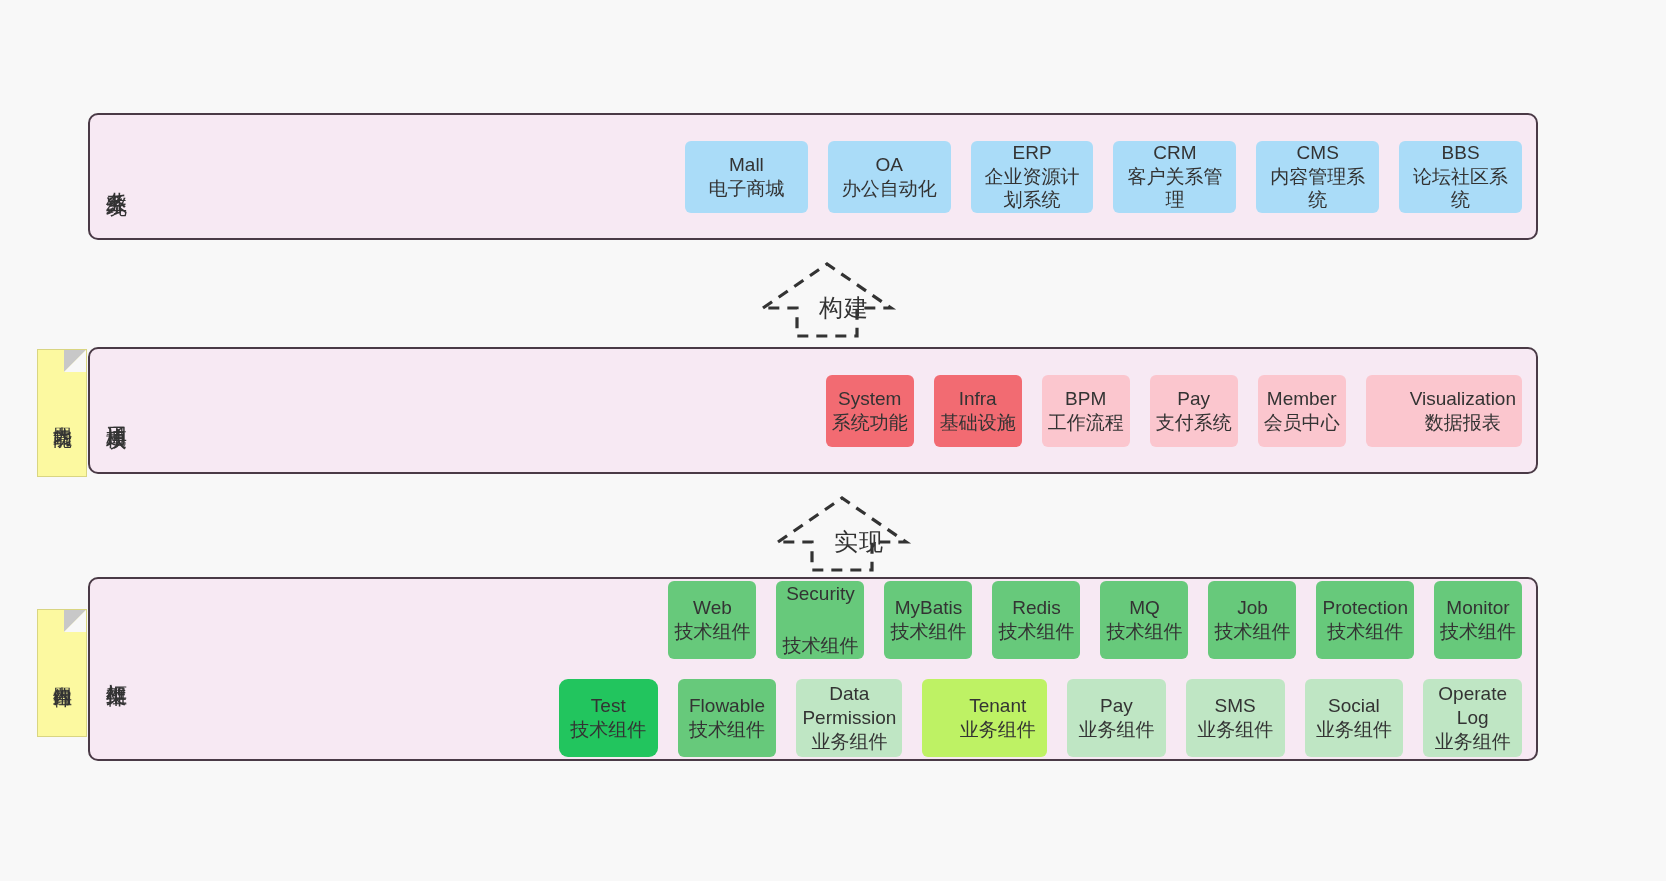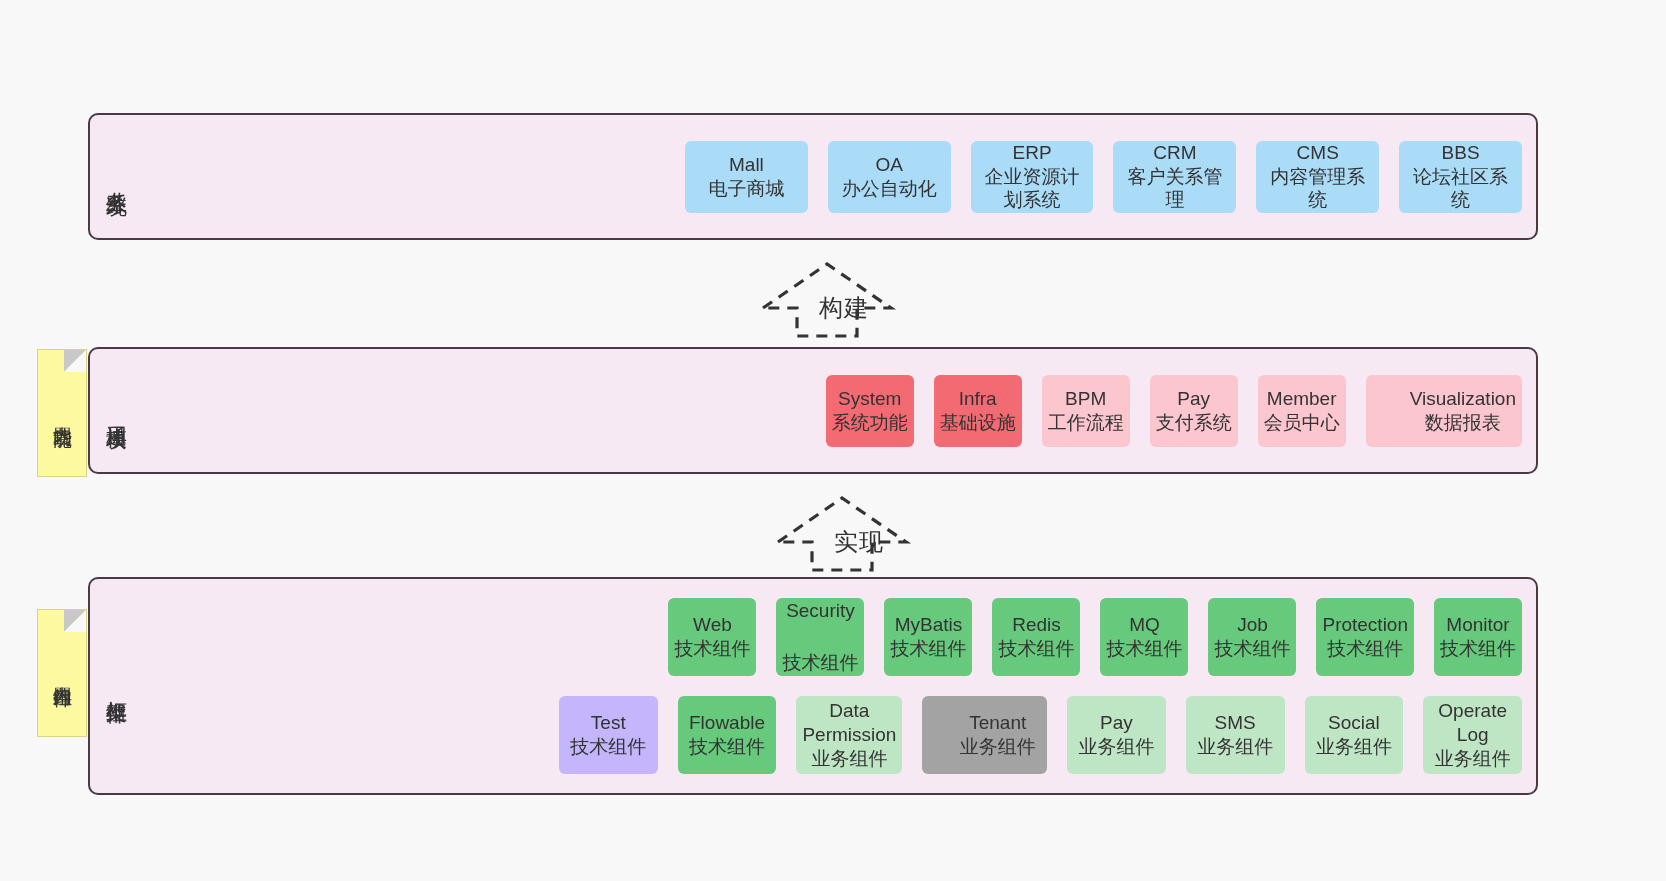--- a/index.html
+++ b/index.html
@@ -81,21 +81,21 @@
   .cell .t1 { display:block; }
   .cell .t2 { display:block; }
 
   
   #layer-business { left: 88px; top: 113px; width: 1450px; height: 127px; }
   #layer-business .cell { height: 72px; }
 
   #layer-modules  { left: 88px; top: 347px; width: 1450px; height: 127px; }
   #layer-modules .cell { height: 72px; }
 
-  #layer-framework { left: 88px; top: 577px; width: 1450px; height: 218px; }
+  #layer-framework { left: 88px; top: 577px; width: 1450px; height: 184px; }
   #layer-framework .cell { height: 78px; }
 
   
   .note {
     position: absolute;
     background: #fcf9a0;
     border: 1px solid #d9d582;
     box-sizing: border-box;
     display: flex;
     align-items: center;
@@ -263,33 +263,33 @@
         <div class="cell" style="background: rgb(103, 201, 123);">
           <span class="t1">Protection</span>
           <span class="t2">技术组件</span>
         </div>
         <div class="cell" style="background: rgb(103, 201, 123);">
           <span class="t1">Monitor</span>
           <span class="t2">技术组件</span>
         </div>
       </div>
       <div class="row">
-        <div class="cell" style="background: #c4b5fd;">
+        <div class="cell" style="background: #22c55e; border-radius: 9px;">
           <span class="t1">Test</span>
           <span class="t2">技术组件</span>
         </div>
         <div class="cell" style="background: rgb(103, 201, 123);">
           <span class="t1">Flowable</span>
           <span class="t2">技术组件</span>
         </div>
         <div class="cell" style="background: rgb(191, 230, 196);">
           <span class="t1">Data Permission</span>
           <span class="t2">业务组件</span>
         </div>
-        <div class="cell" style="background: #a3a3a3; padding-left: 32px;">
+        <div class="cell" style="background: #bef264; padding-left: 32px;">
           <span class="t1">Tenant</span>
           <span class="t2">业务组件</span>
         </div>
         <div class="cell" style="background: rgb(191, 230, 196);">
           <span class="t1">Pay</span>
           <span class="t2">业务组件</span>
         </div>
         <div class="cell" style="background: rgb(191, 230, 196);">
           <span class="t1">SMS</span>
           <span class="t2">业务组件</span>

